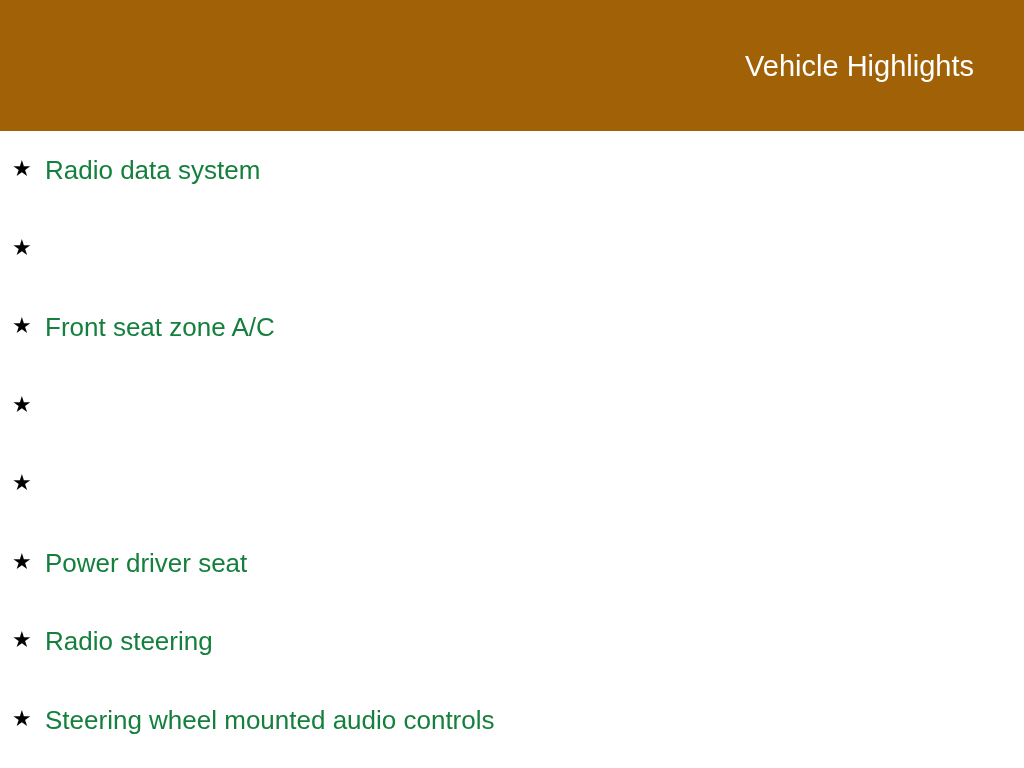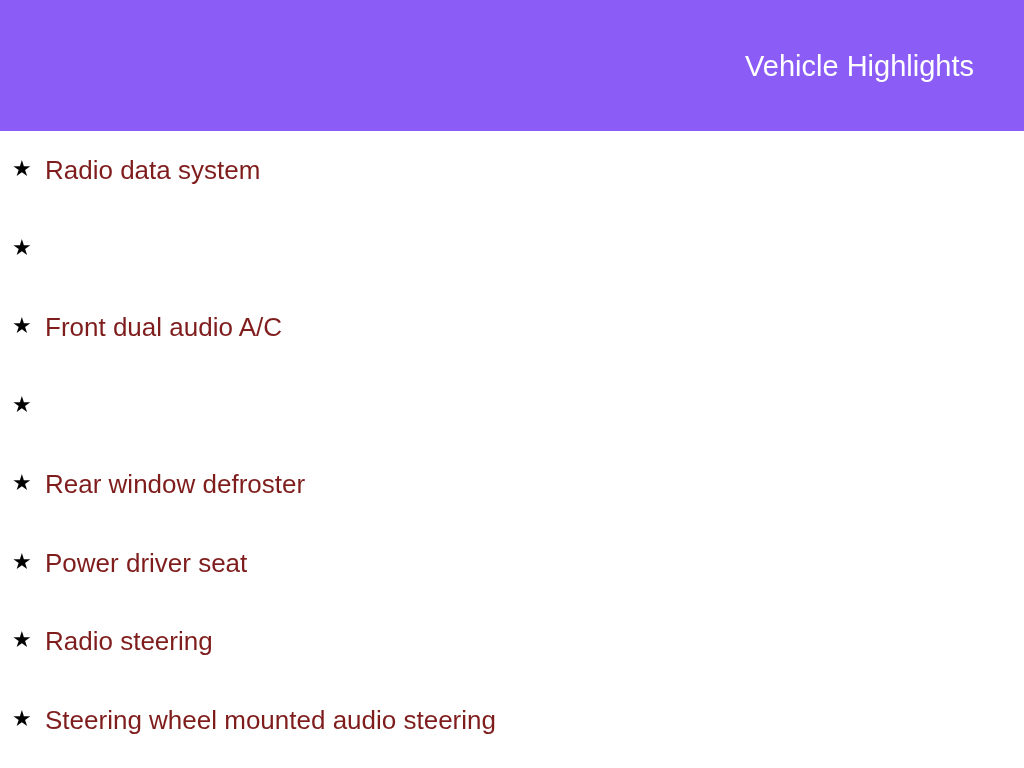--- a/index.html
+++ b/index.html
@@ -18,21 +18,21 @@
     width: 1024px;
     height: 768px;
     background: #ffffff;
   }
   .header-bar {
     position: absolute;
     left: 0;
     top: 0;
     width: 1024px;
     height: 131px;
-    background: #8b5cf6;
+    background: #a16207;
   }
   .header-title {
     position: absolute;
     right: 50px;
     top: 49px;
     color: #ffffff;
     font-size: 29px;
     line-height: 34px;
     font-family: "Liberation Sans", sans-serif;
     white-space: nowrap;
@@ -59,21 +59,21 @@
     width: 22px;
     color: #000000;
     font-size: 22px;
     line-height: 22px;
     text-align: left;
     margin-right: 11px;
     margin-top: -2px;
   }
   .feature-label {
     flex: 0 1 auto;
-    color: #7f1d1d;
+    color: #15803d;
     font-size: 26px;
     line-height: 30px;
     font-family: "Liberation Sans", sans-serif;
     white-space: nowrap;
   }
 </style>
 </head>
 <body>
 
 <div class="page">
@@ -88,42 +88,41 @@
       <span class="bullet-star">★</span>
       <span class="feature-label">Radio data system</span>
     </li>
 
     <li class="feature-item">
       <span class="bullet-star">★</span>
     </li>
 
     <li class="feature-item">
       <span class="bullet-star">★</span>
-      <span class="feature-label">Front dual audio A/C</span>
+      <span class="feature-label">Front seat zone A/C</span>
     </li>
 
     <li class="feature-item">
       <span class="bullet-star">★</span>
     </li>
 
     <li class="feature-item">
       <span class="bullet-star">★</span>
-      <span class="feature-label">Rear window defroster</span>
     </li>
 
     <li class="feature-item">
       <span class="bullet-star">★</span>
       <span class="feature-label">Power driver seat</span>
     </li>
 
     <li class="feature-item">
       <span class="bullet-star">★</span>
       <span class="feature-label">Radio steering</span>
     </li>
 
     <li class="feature-item">
       <span class="bullet-star">★</span>
-      <span class="feature-label">Steering wheel mounted audio steering</span>
+      <span class="feature-label">Steering wheel mounted audio controls</span>
     </li>
 
   </ul>
 
 </div>
 
 </body></html>

